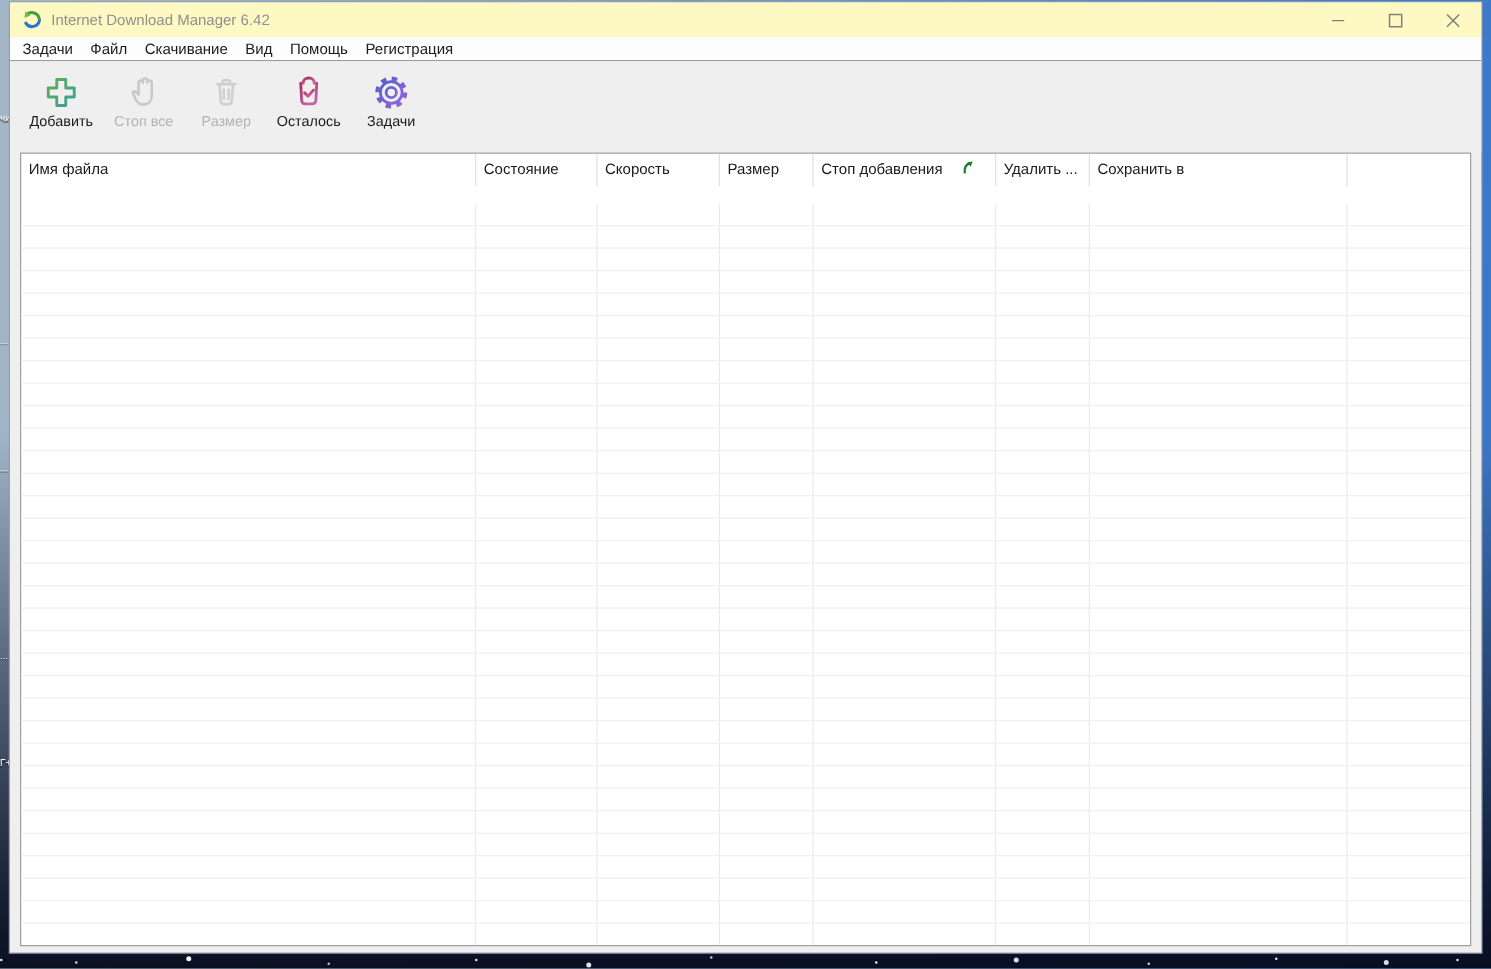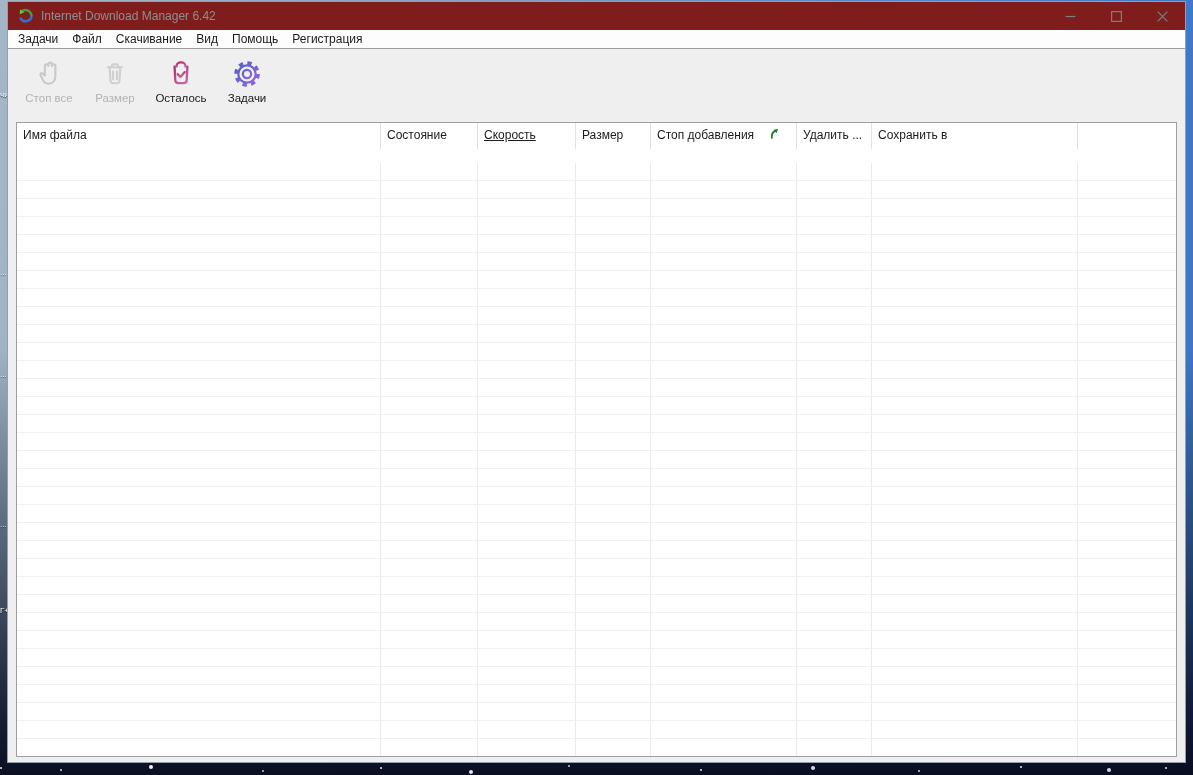--- a/index.html
+++ b/index.html
@@ -16,21 +16,21 @@
     color:#fff; font-size:8px; line-height:9px; text-shadow:0 1px 1px rgba(0,0,0,.7); white-space:nowrap; }
   .specks { position:absolute; left:0; bottom:6px; width:2px; height:2px; border-radius:50%; background:#e8ecf2;
     box-shadow: 60px 2px 0 #cfd8e4, 150px -1px 0 1px #f2f5fa, 262px 3px 0 #b9c4d4, 380px 0 0 #e4e9f0,
       470px 4px 0 1px #dde4ee, 568px -2px 0 #c2cddc, 700px 2px 0 #eef2f8, 812px 0 0 1px #d6dde8,
       918px 3px 0 #c6d0de, 1020px -1px 0 #e8edf4, 1108px 2px 0 1px #d2dae6, 1165px 0 0 #dfe6ef; }
 
   
   .window { position:absolute; left:8px; top:2px; width:1177px; height:760px;
     background:#efefef; box-shadow:0 0 0 1px #93a0ab; }
 
-  .titlebar { height:28px; background:#7f1d1d; display:flex; align-items:center; padding-left:10px; }
+  .titlebar { height:28px; background:#fef9c3; display:flex; align-items:center; padding-left:10px; }
   .app-logo { width:16px; height:16px; margin-right:7px; flex:none; }
   .title-text { font-size:12px; color:#8f8f8f; }
   .win-controls { margin-left:auto; display:flex; height:100%; }
   .win-btn { width:46px; height:100%; display:flex; align-items:center; justify-content:center; cursor:default; }
   .win-btn svg { width:13px; height:13px; }
 
   .menubar { height:19px; background:#fdfdfd; display:flex; align-items:center;
     padding-left:3px; border-bottom:1px solid #9b9b9b; }
   .menu-item { font-size:12px; color:#1b1b1b; padding:0 7px; line-height:18px; cursor:default; }
 
@@ -96,20 +96,32 @@
       <span class="menu-item">Задачи</span>
       <span class="menu-item">Файл</span>
       <span class="menu-item">Скачивание</span>
       <span class="menu-item">Вид</span>
       <span class="menu-item">Помощь</span>
       <span class="menu-item">Регистрация</span>
     </div>
 
     <div class="toolbar">
 
+      <div class="tb-btn">
+        <svg viewBox="0 0 32 32">
+          <defs>
+              <linearGradient id="g-add" x1="0" y1="0" x2="1" y2="1">
+            <stop offset="0" stop-color="#5fae58"></stop>
+                <stop offset="1" stop-color="#3d9e9a"></stop>
+              </linearGradient>
+            </defs>
+          <path d="M12.4 5.6h7.2v6.8h6.8v7.2h-6.8v6.8h-7.2v-6.8H5.6v-7.2h6.8z" fill="none" stroke="url(#g-add)" stroke-width="2.3" stroke-linejoin="round"></path>
+        </svg>
+        <span class="tb-label">Добавить</span>
+      </div>
 
 
 
       <div class="tb-btn disabled">
         <svg viewBox="0 0 32 32">
           <path d="M11.9 17 V8.1 a1.75 1.75 0 0 1 3.5 0 V6.3 a1.75 1.75 0 0 1 3.5 0 V8.1 a1.75 1.75 0 0 1 3.5 0 V18 c0 4.8-2.7 7.7-6.8 7.7-2.9 0-4.8-1.4-6.1-4.3 l-2-4.4 c-.6-1.4.9-2.6 2-1.6 l2.4 2.2 Z" fill="none" stroke="#c9c9c9" stroke-width="2.1" stroke-linejoin="round" stroke-linecap="round"></path>
         </svg>
         <span class="tb-label">Стоп все</span>
       </div>
 
@@ -162,21 +174,21 @@
     </div>
 
     <div class="dl-table">
       <div class="hdr-row">
         <div class="hcell" style="width: 364px;">
             <span>Имя файла</span>
           </div>
         <div class="hcell" style="width: 97px;">
             <span>Состояние</span>
           </div>
-        <div class="hcell" style="width: 98px; text-decoration: underline;">
+        <div class="hcell" style="width: 98px;">
             <span>Скорость</span>
           </div>
         <div class="hcell" style="width: 75px;">
             <span>Размер</span>
           </div>
         <div class="hcell" style="width: 146px;">
           <span>Стоп добавления</span>
           <svg class="sort-icon" viewBox="0 0 16 16">
             <path d="M4.4 13.4C3.7 8.4 5.7 5 9.2 4" fill="none" stroke="#1e7e35" stroke-width="2.1"></path>
             <path d="M6.6 3.1 L11.6 2.4 L9.7 7.2 Z" fill="#1e7e35"></path>

